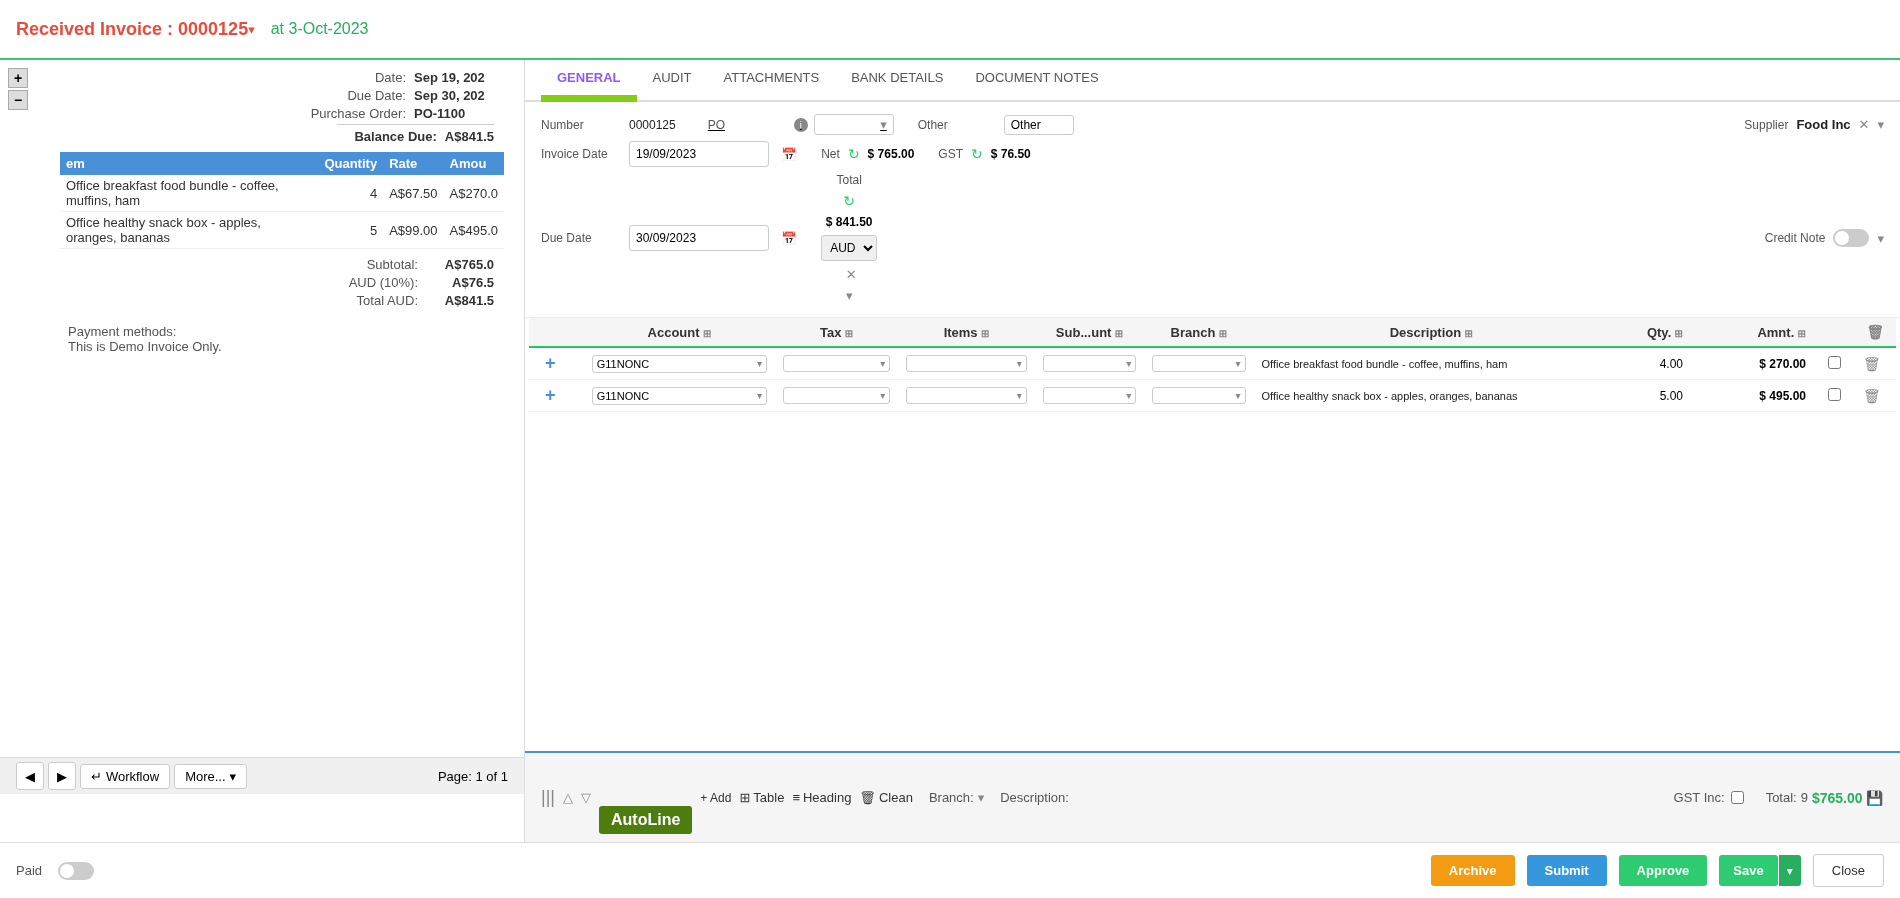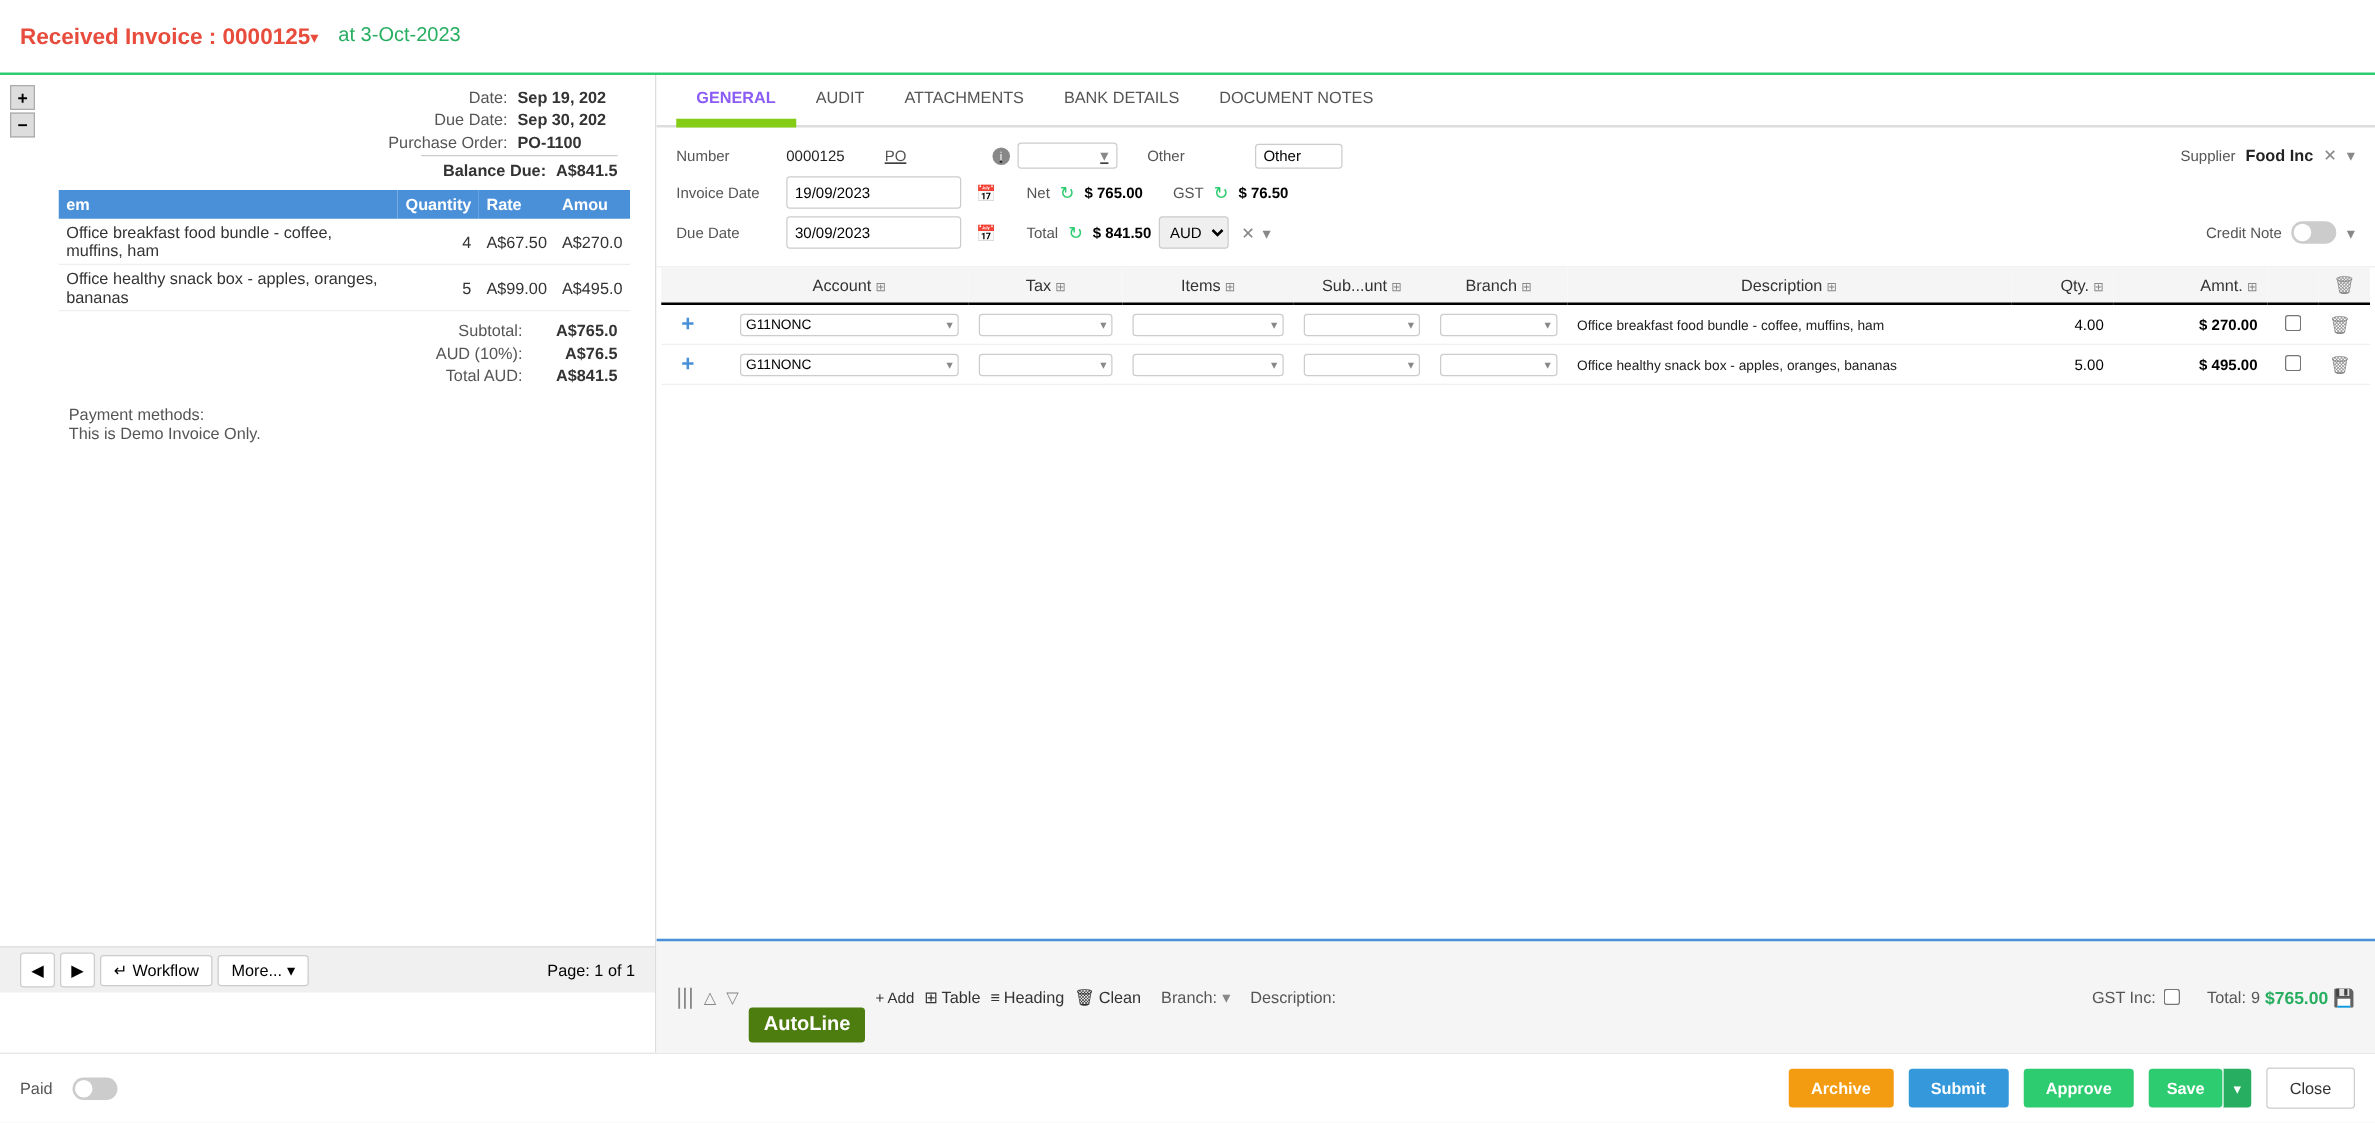--- a/index.html
+++ b/index.html
@@ -16,21 +16,21 @@
     .main-layout { display: flex; height: calc(898px - 60px - 56px); }
 
     
     .left-panel {
       width: 525px; background: #fff; border-right: 1px solid #ddd;
       overflow: hidden; position: relative; flex-shrink: 0;
     }
     .zoom-controls { position: absolute; top: 8px; left: 8px; display: flex; flex-direction: column; gap: 2px; z-index: 10; }
     .zoom-btn { width: 20px; height: 20px; background: #ddd; border: 1px solid #aaa; cursor: pointer; display: flex; align-items: center; justify-content: center; font-size: 14px; font-weight: bold; }
 
-    .invoice-preview { padding: 10px 20px 10px 47px; font-size: 11px; color: #333; }
+    .invoice-preview { padding: 10px 20px 10px 60px; font-size: 11px; color: #333; }
     .bill-to { margin-top: 8px; font-size: 11px; }
     .invoice-meta { display: flex; flex-direction: column; align-items: flex-end; gap: 3px; padding-right: 10px; margin-bottom: 8px; }
     .meta-row { display: flex; gap: 8px; }
     .meta-label { color: #555; min-width: 100px; text-align: right; }
     .meta-value { font-weight: bold; min-width: 80px; }
     .balance-due-row { display: flex; gap: 8px; align-items: center; border-top: 1px solid #ccc; padding-top: 4px; }
     .balance-due-label { font-weight: bold; min-width: 100px; text-align: right; }
     .balance-due-value { font-weight: bold; }
 
     .invoice-table { width: 100%; border-collapse: collapse; margin-top: 8px; font-size: 10px; }
@@ -73,21 +73,21 @@
 
     .tax-number-label { color: #555; font-size: 11px; }
 
     .credit-note-label { color: #555; font-size: 12px; }
     .toggle { display: inline-block; width: 36px; height: 18px; background: #ccc; border-radius: 9px; position: relative; cursor: pointer; vertical-align: middle; }
     .toggle::after { content: ''; position: absolute; top: 2px; left: 2px; width: 14px; height: 14px; background: #fff; border-radius: 50%; }
 
     
     .line-items-section { flex: 1; overflow-y: auto; padding: 0 4px; }
     .line-items-table { width: 100%; border-collapse: collapse; }
-    .line-items-table th { background: #f5f5f5; border-bottom: 2px solid #000000; padding: 6px 8px; font-size: 12px; color: #333; font-weight: 400; white-space: nowrap; }
+    .line-items-table th { background: #f5f5f5; border-bottom: 2px solid #22c55e; padding: 6px 8px; font-size: 12px; color: #333; font-weight: 700; white-space: nowrap; }
     .line-items-table td { padding: 5px 8px; border-bottom: 1px solid #f0f0f0; font-size: 12px; vertical-align: middle; }
     .th-account { width: 14%; }
     .th-tax { width: 9%; }
     .th-items { width: 10%; }
     .th-subaccount { width: 8%; }
     .th-branch { width: 8%; }
     .th-description { width: 26%; }
     .th-qty { width: 6%; text-align: right; }
     .th-amount { width: 9%; text-align: right; }
     .th-checkbox { width: 3%; }
@@ -299,21 +299,21 @@
           <span class="amount-value">$ 76.50</span>
         </div>
 
       </div>
 
       <div class="row2">
         <span class="form-label">Due Date</span>
         <input class="form-input-date" type="text" value="30/09/2023" style="">
         <span class="calendar-icon">📅</span>
 
-        <div style="margin-left:16px; display:flex; align-items:center; gap:6px;">
+        <div style="margin-left:16px; display:flex; align-items:center; gap:6px;flex-direction:column;">
           <span class="amount-label">Total</span>
           <span class="refresh-icon">↻</span>
           <span class="amount-value">$ 841.50</span>
           <select class="currency-select">
             <option>AUD</option>
           </select>
           <span class="total-x">✕</span>
           <span style="cursor:pointer;color:#888;">▾</span>
         </div>
 

